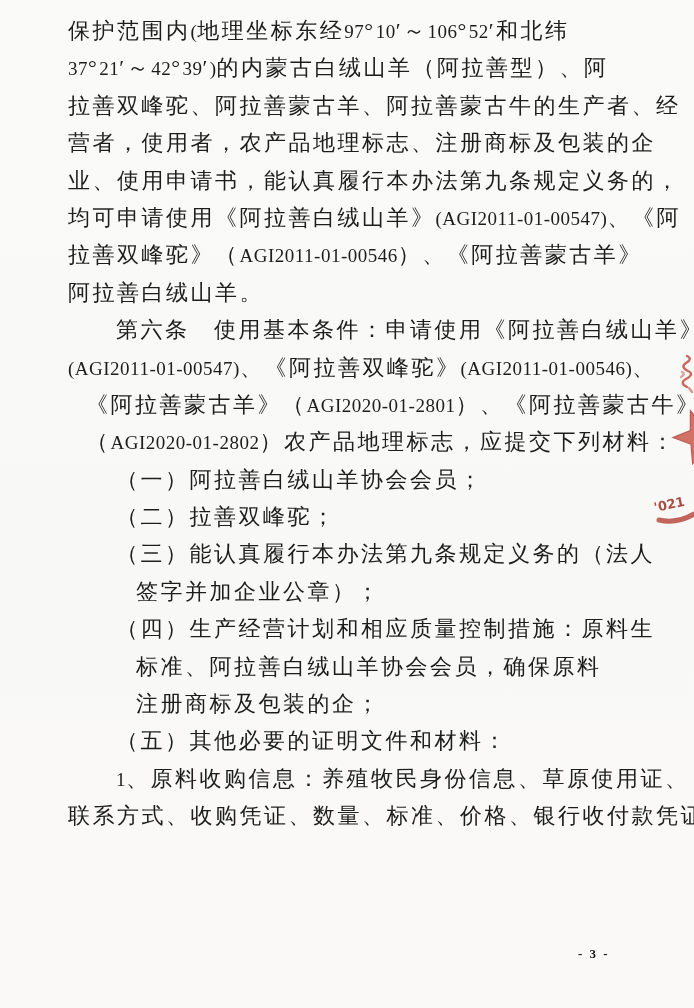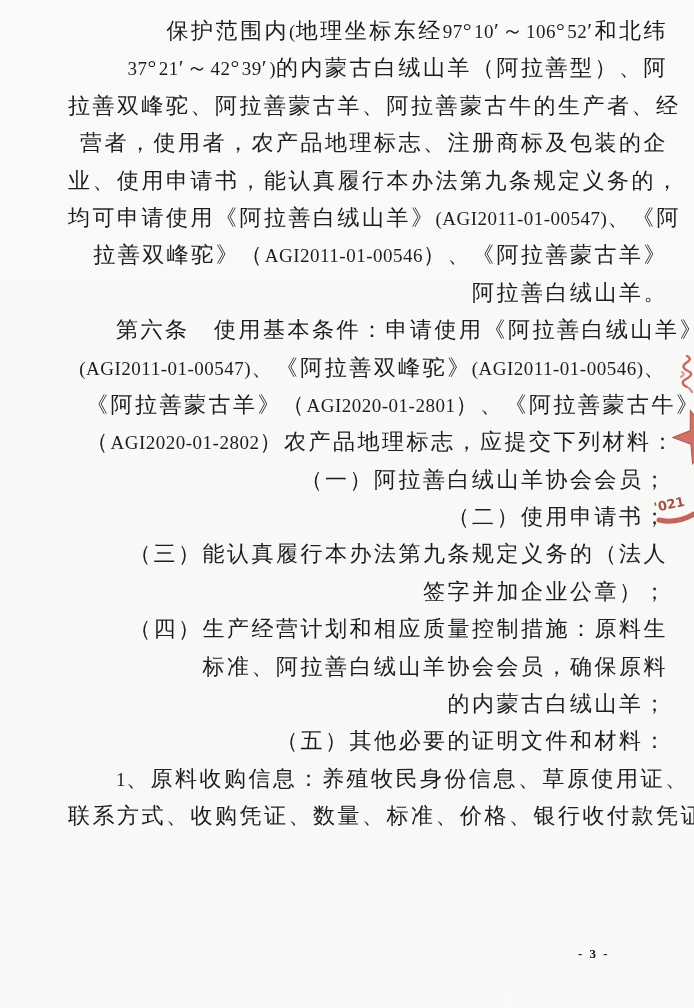--- a/index.html
+++ b/index.html
@@ -19,30 +19,29 @@
     left: 68px; top: 12px;
     width: 600px;
   }
   .line {
     font-size: 22px;
     line-height: 37.4px;
     height: 37.4px;
     color: #1d1d1d;
     letter-spacing: 2.5px;
     white-space: nowrap;
-    text-align: right;
   }
   .line .latin {
     font-size: 19px;
     letter-spacing: 0.5px;
   }
   .indent-0 { margin-left: 0; }
   .indent-1 { margin-left: 18px; }
   .indent-2 { margin-left: 48px; }
-  .indent-3 { margin-left: 111px; }
+  .indent-3 { margin-left: 68px; }
   .footer-page-num {
     position: absolute;
     left: 578px; top: 946px;
     font-size: 13px;
     letter-spacing: 2px;
     color: #141414;
     font-weight: 600;
   }
   .seal {
     position: absolute;
@@ -66,26 +65,26 @@
       <div class="line indent-0">营者，使用者，农产品地理标志、注册商标及包装的企</div>
       <div class="line indent-0">业、使用申请书，能认真履行本办法第九条规定义务的，</div>
       <div class="line indent-0">均可申请使用《阿拉善白绒山羊》<span class="latin">(AGI2011-01-00547)</span>、《阿</div>
       <div class="line indent-0">拉善双峰驼》（<span class="latin">AGI2011-01-00546</span>）、《阿拉善蒙古羊》</div>
       <div class="line indent-0">阿拉善白绒山羊。</div>
       <div class="line indent-2">第六条　使用基本条件：申请使用《阿拉善白绒山羊》</div>
       <div class="line indent-0"><span class="latin">(AGI2011-01-00547)</span>、《阿拉善双峰驼》<span class="latin">(AGI2011-01-00546)</span>、</div>
       <div class="line indent-1">《阿拉善蒙古羊》（<span class="latin">AGI2020-01-2801</span>）、《阿拉善蒙古牛》</div>
       <div class="line indent-1">（<span class="latin">AGI2020-01-2802</span>）农产品地理标志，应提交下列材料：</div>
       <div class="line indent-2">（一）阿拉善白绒山羊协会会员；</div>
-      <div class="line indent-2">（二）使用申请书；</div>
+      <div class="line indent-2">（二）拉善双峰驼；</div>
       <div class="line indent-2">（三）能认真履行本办法第九条规定义务的（法人</div>
       <div class="line indent-3">签字并加企业公章）；</div>
       <div class="line indent-2">（四）生产经营计划和相应质量控制措施：原料生</div>
       <div class="line indent-3">标准、阿拉善白绒山羊协会会员，确保原料</div>
-      <div class="line indent-3">的内蒙古白绒山羊；</div>
+      <div class="line indent-3">注册商标及包装的企；</div>
       <div class="line indent-2">（五）其他必要的证明文件和材料：</div>
       <div class="line indent-2"><span class="latin">1</span>、原料收购信息：养殖牧民身份信息、草原使用证、</div>
       <div class="line indent-0">联系方式、收购凭证、数量、标准、价格、银行收付款凭证；</div>
     </div>
 
   <svg class="seal" viewBox="0 0 62 200" aria-hidden="true">
 
     <g stroke="#c0453a" stroke-width="2.4" fill="none" opacity="0.8" stroke-linecap="round">
       <path d="M55 14 q 6 3 -1 7 q -6 4 2 8 q 7 3 -2 8 q -7 4 1 8"></path>
       <path d="M50 30 q 4 2 -1 5" opacity="0.6"></path>

